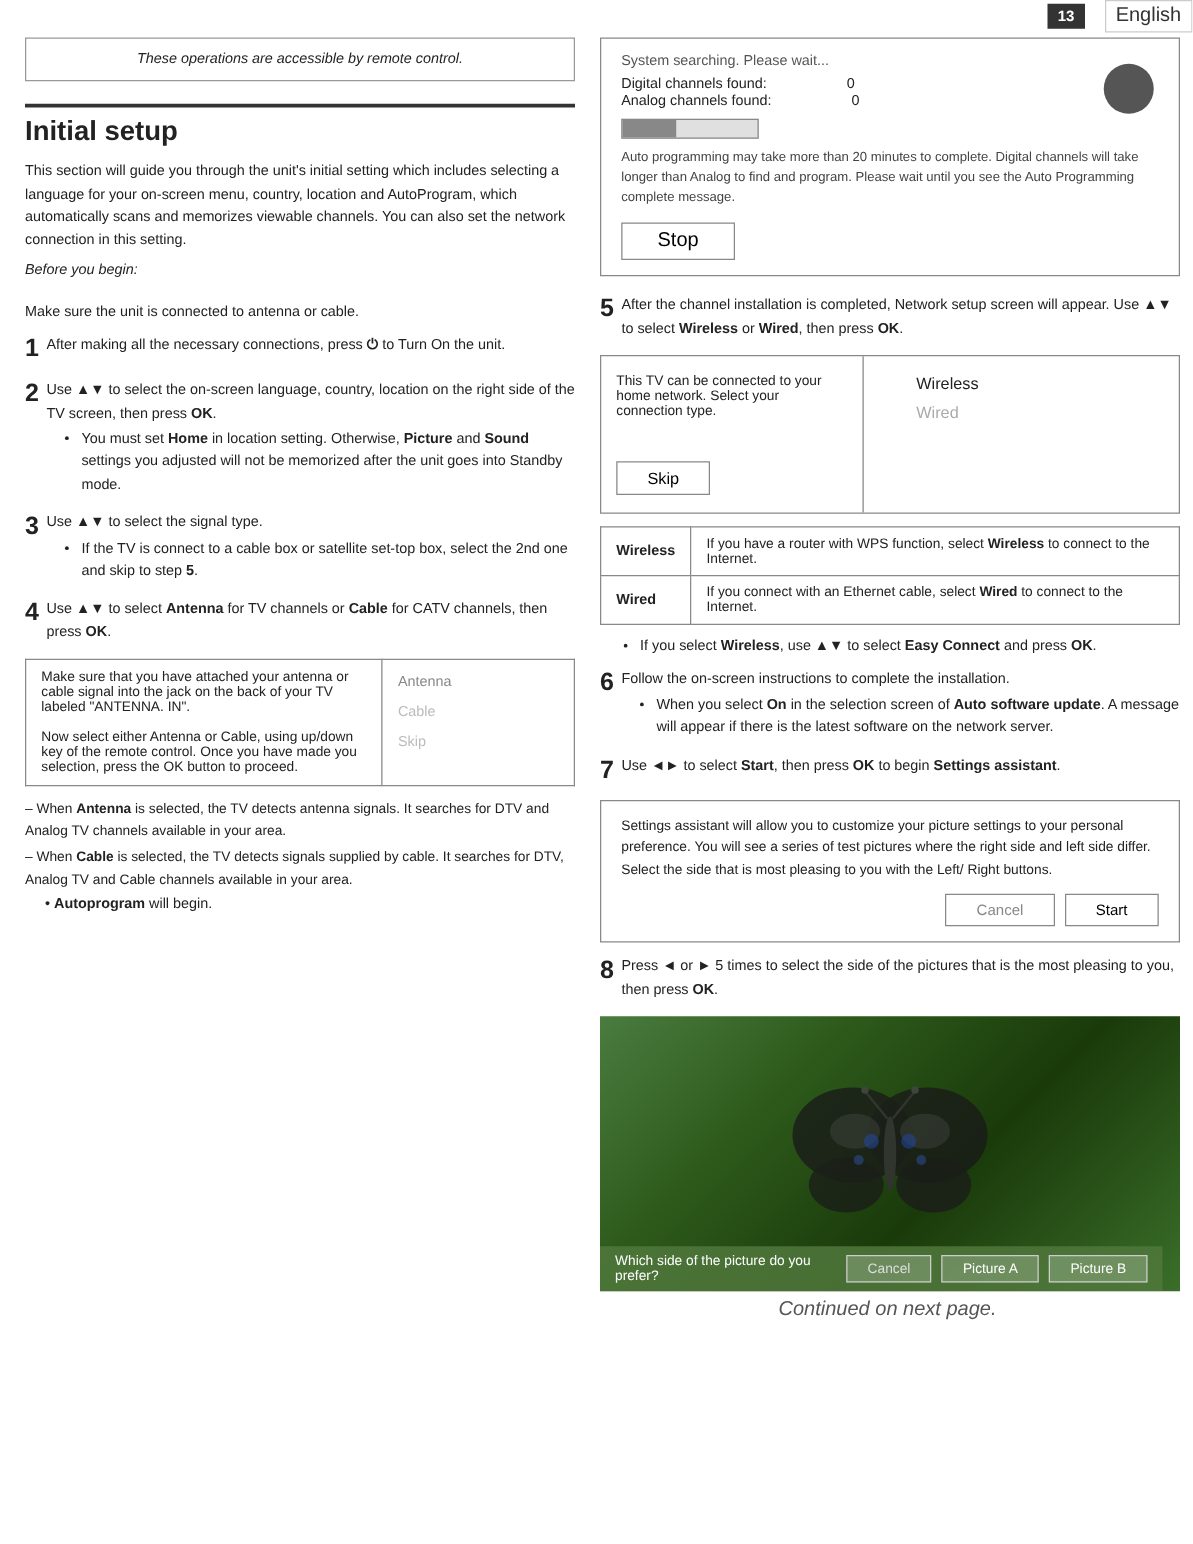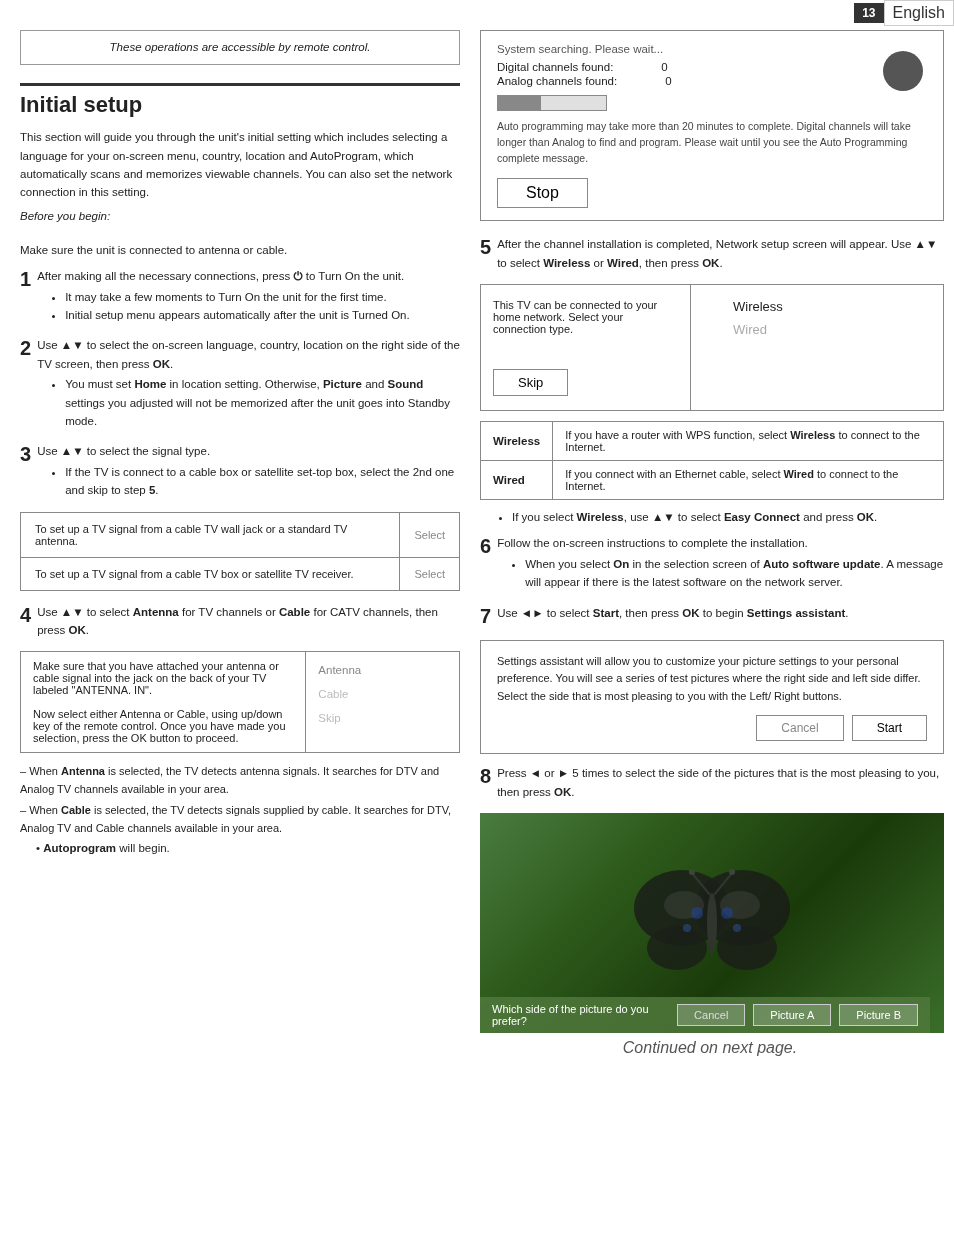--- a/index.html
+++ b/index.html
@@ -12,21 +12,21 @@
       color: #222;
       position: relative;
     }
     
     .page-header {
       position: absolute;
       top: 0;
       right: 0;
       display: flex;
       align-items: center;
-      gap: 0;
+      gap: 16px;
     }
     .page-number-box {
       background: #333;
       color: #fff;
       font-size: 12px;
       font-weight: bold;
       padding: 3px 8px;
     }
     .lang-box {
       background: #fff;
@@ -178,21 +178,21 @@
     }
     .searching-title {
       font-size: 11.5px;
       color: #555;
       margin-bottom: 6px;
     }
     .channel-line {
       font-size: 11.5px;
       display: flex;
       align-items: center;
-      gap: 40px;
+      gap: 56px;
       margin-bottom: 2px;
     }
     .channel-num {
       font-size: 11.5px;
       margin-left: 8px;
     }
     .loading-circle {
       position: absolute;
       right: 20px;
       top: 20px;
@@ -386,24 +386,20 @@
 
     <div class="section-body">This section will guide you through the unit's initial setting which includes selecting a language for your on-screen menu, country, location and AutoProgram, which automatically scans and memorizes viewable channels. You can also set the network connection in this setting.</div>
 
     <div class="before-label">Before you begin:</div>
     <div class="section-body">Make sure the unit is connected to antenna or cable.</div>
 
     <div class="step clearfix">
       <div class="step-num">1</div>
       <div class="step-content">
         <span>After making all the necessary connections, press <b>⏻</b> to Turn On the unit.</span>
-        <ul class="bullet">
-          <li>It may take a few moments to Turn On the unit for the first time.</li>
-          <li>Initial setup menu appears automatically after the unit is Turned On.</li>
-        </ul>
       </div>
     </div>
 
     <div class="step clearfix">
       <div class="step-num">2</div>
       <div class="step-content">
         <span>Use ▲▼ to select the on-screen language, country, location on the right side of the TV screen, then press <b>OK</b>.</span>
         <ul class="bullet">
           <li>You must set <b>Home</b> in location setting. Otherwise, <b>Picture</b> and <b>Sound</b> settings you adjusted will not be memorized after the unit goes into Standby mode.</li>
         </ul>
@@ -413,32 +409,20 @@
     <div class="step clearfix">
       <div class="step-num">3</div>
       <div class="step-content">
         <span>Use ▲▼ to select the signal type.</span>
         <ul class="bullet">
           <li>If the TV is connect to a cable box or satellite set-top box, select the 2nd one and skip to step <b>5</b>.</li>
         </ul>
       </div>
     </div>
 
-    <table class="signal-table">
-      <tbody>
-          <tr>
-        <td>To set up a TV signal from a cable TV wall jack or a standard TV antenna.</td>
-        <td class="signal-select">Select</td>
-      </tr>
-      <tr>
-        <td>To set up a TV signal from a cable TV box or satellite TV receiver.</td>
-        <td class="signal-select">Select</td>
-      </tr>
-    </tbody>
-      </table>
 
     <div class="step clearfix">
       <div class="step-num">4</div>
       <div class="step-content">
         <span>Use ▲▼ to select <b>Antenna</b> for TV channels or <b>Cable</b> for CATV channels, then press <b>OK</b>.</span>
       </div>
     </div>
 
     <table class="antenna-table">
       <tbody>

